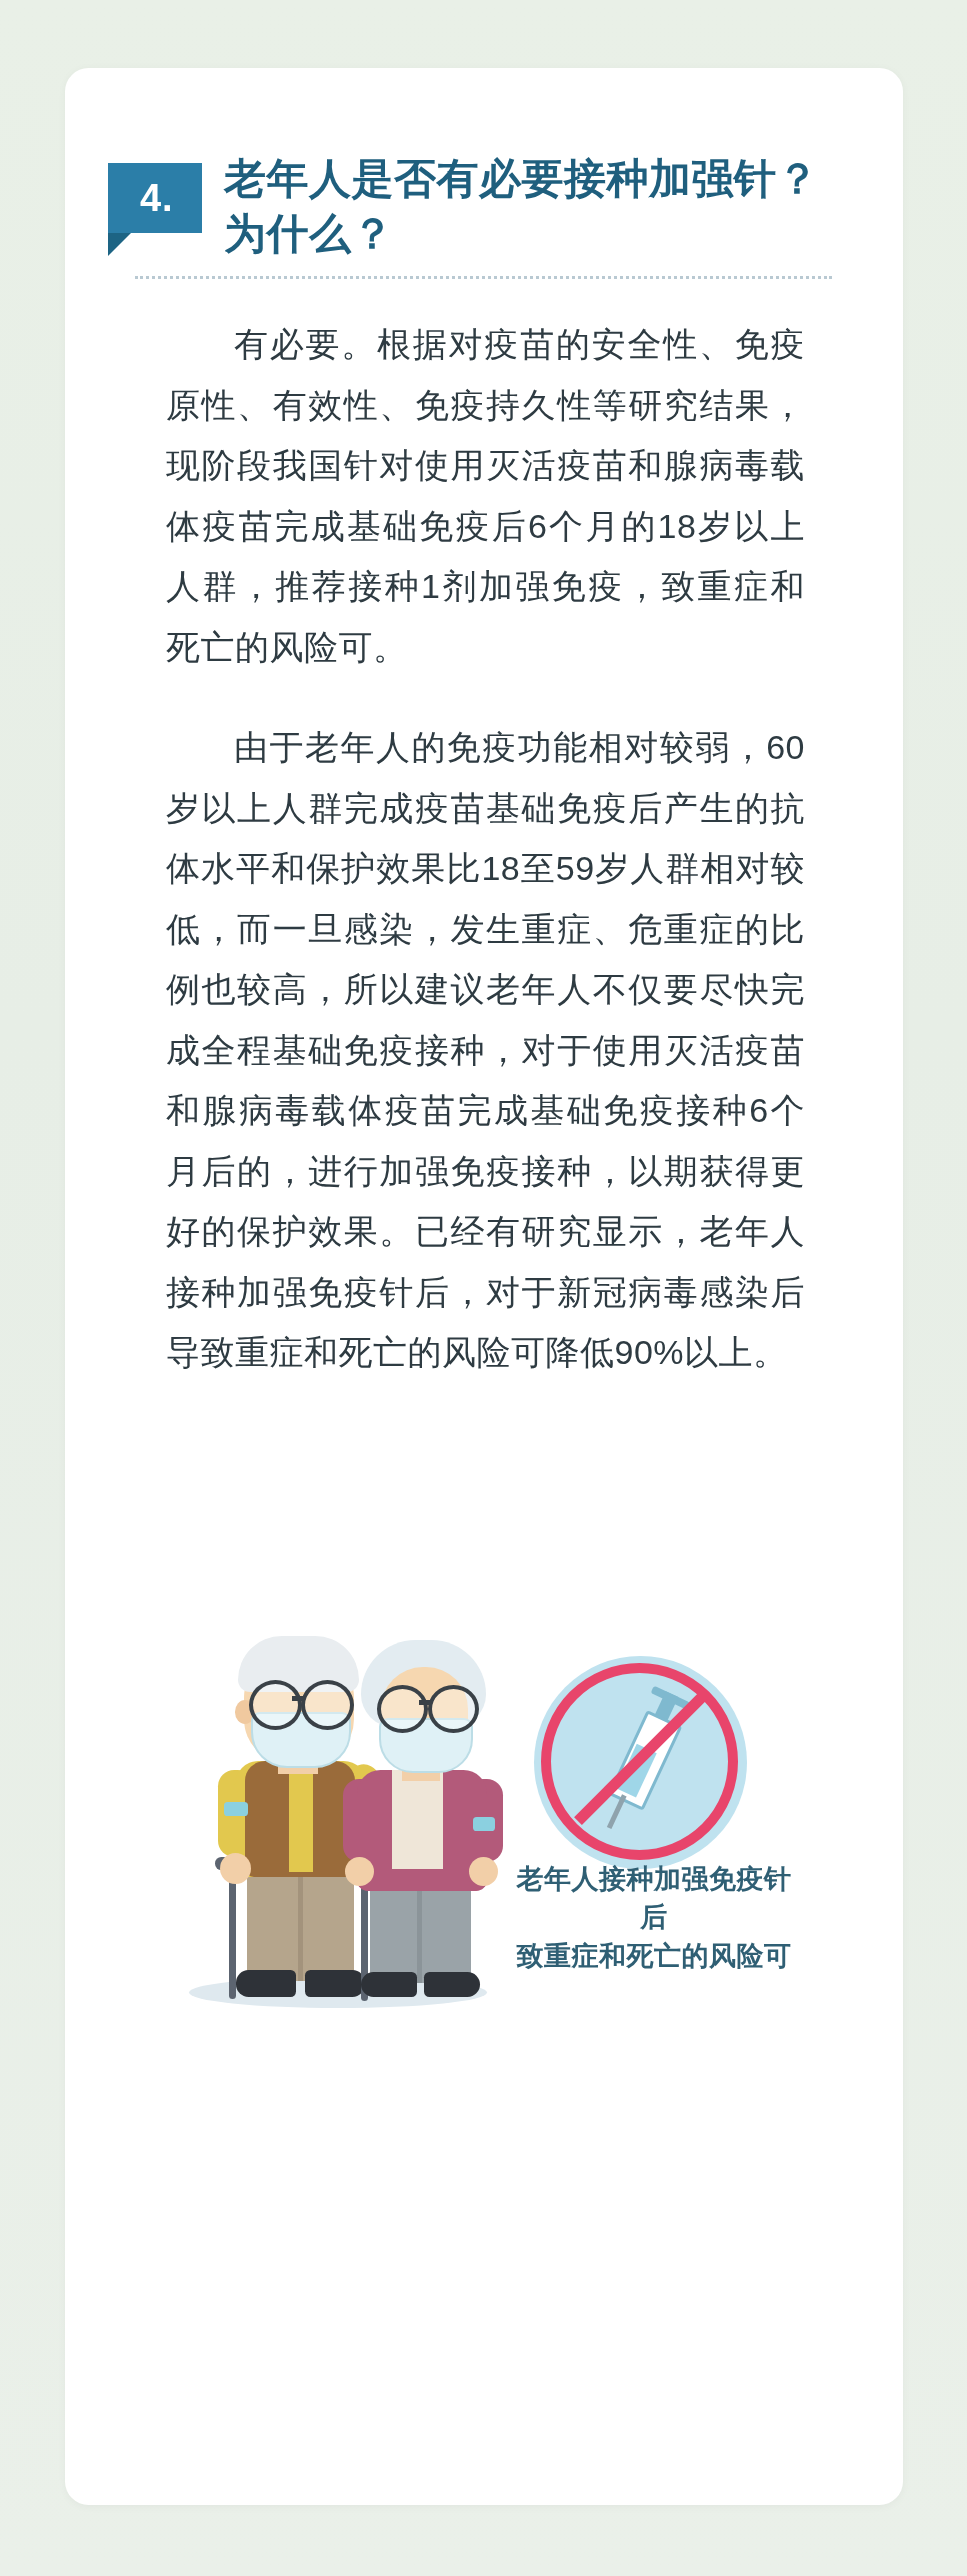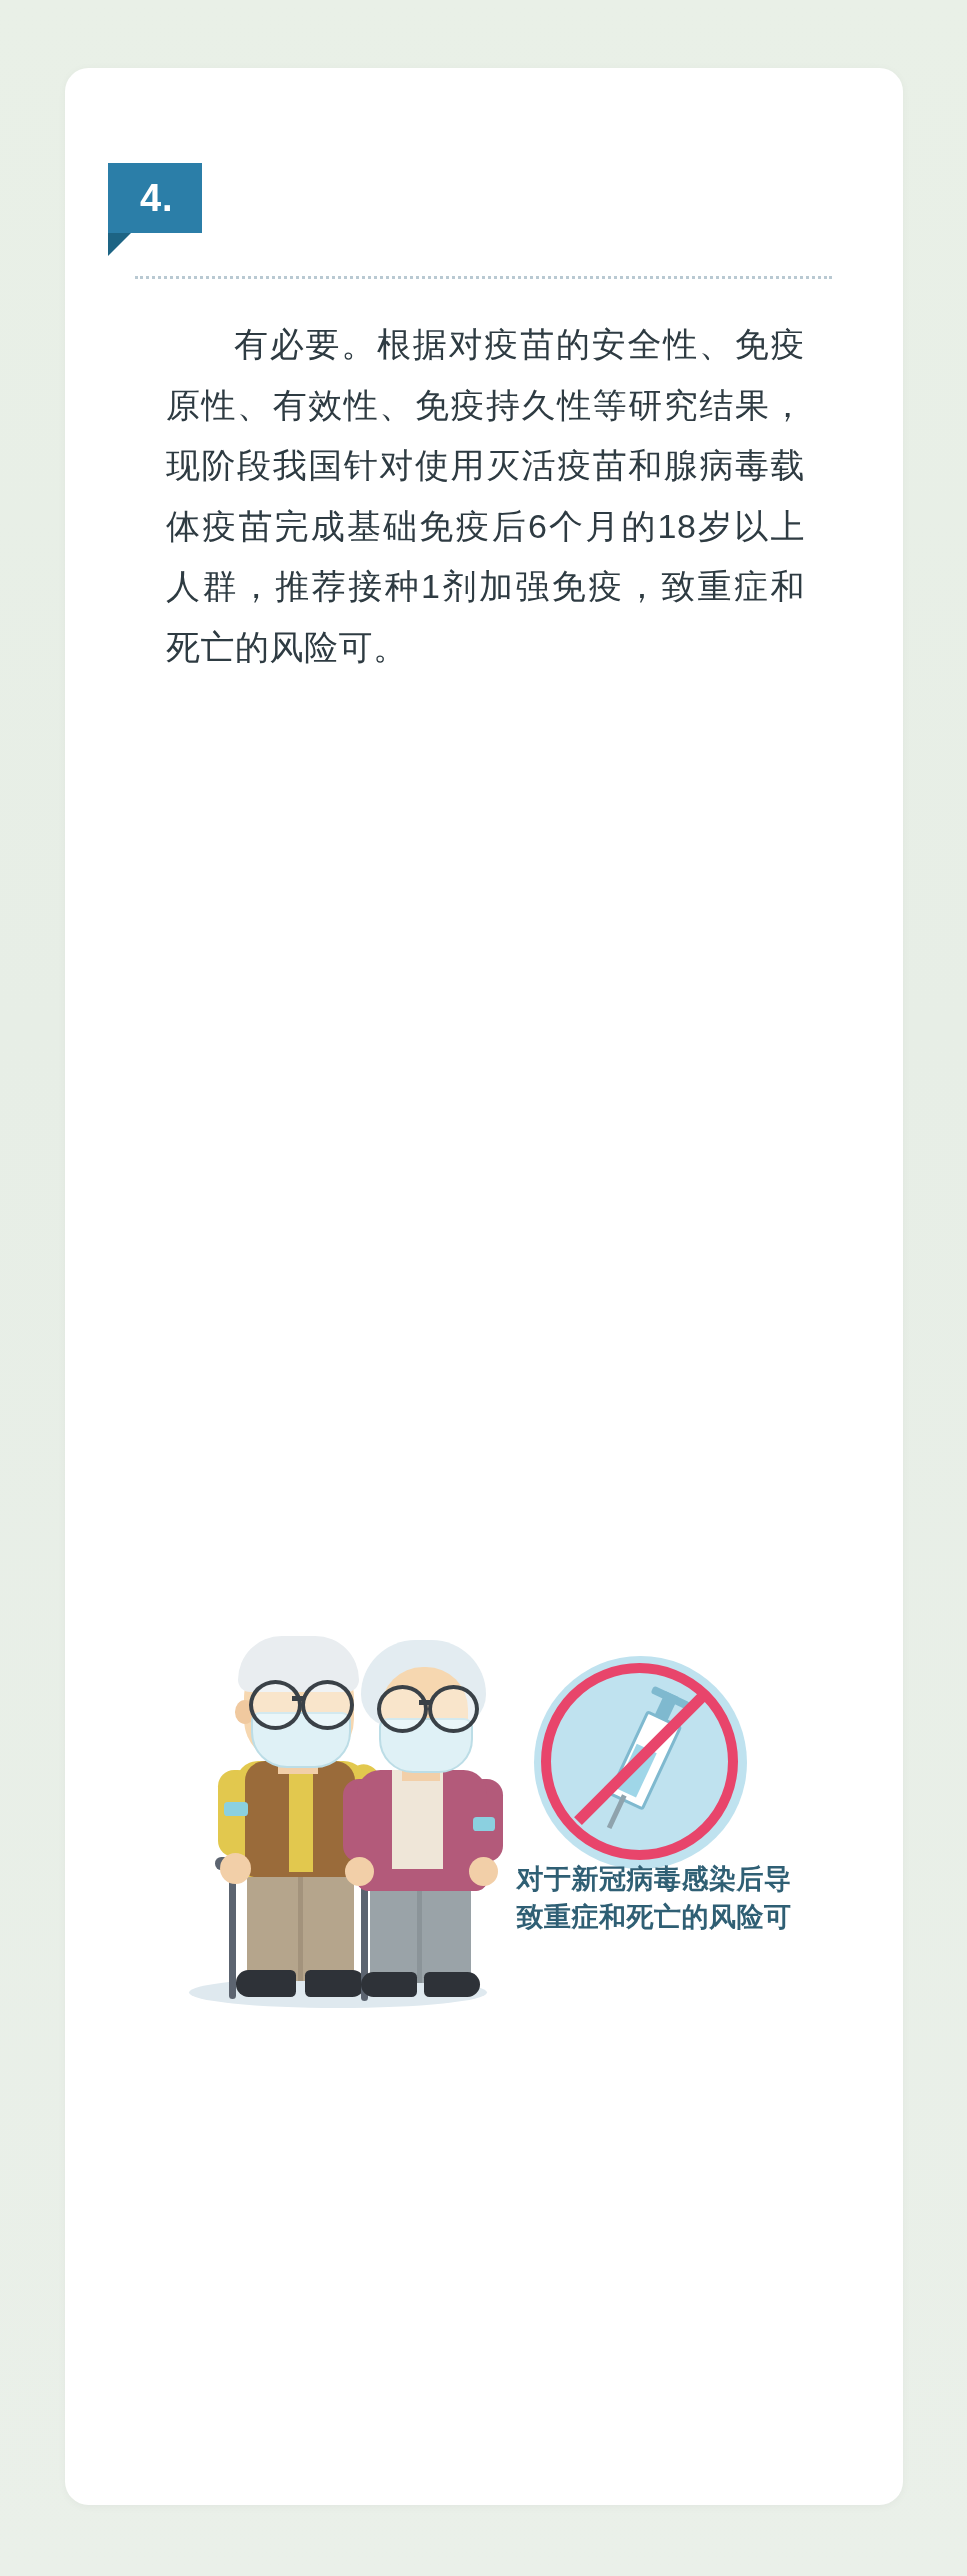--- a/index.html
+++ b/index.html
@@ -267,25 +267,27 @@
 <body>
 
 <div class="page">
   <div class="card">
 
     <div class="header">
       <div class="num-badge">
         <span class="num">4.</span>
       </div>
       <div class="badge-tail"></div>
+      <div class="title">老年人是否有必要接种加强针？为什么？</div>
       <div class="dotted-rule"></div>
     </div>
 
     <div class="content">
       <p class="para">有必要。根据对疫苗的安全性、免疫原性、有效性、免疫持久性等研究结果，现阶段我国针对使用灭活疫苗和腺病毒载体疫苗完成基础免疫后6个月的18岁以上人群，推荐接种1剂加强免疫，致重症和死亡的风险可。</p>
+      <p class="para">由于老年人的免疫功能相对较弱，60岁以上人群完成疫苗基础免疫后产生的抗体水平和保护效果比18至59岁人群相对较低，而一旦感染，发生重症、危重症的比例也较高，所以建议老年人不仅要尽快完成全程基础免疫接种，对于使用灭活疫苗和腺病毒载体疫苗完成基础免疫接种6个月后的，进行加强免疫接种，以期获得更好的保护效果。已经有研究显示，老年人接种加强免疫针后，对于新冠病毒感染后导致重症和死亡的风险可降低90%以上。</p>
     </div>
 
     <div class="illus">
       <div class="ground"></div>
 
       <div class="person">
         <div class="cane-a"></div>
         <div class="cane-a-top"></div>
         <div class="m-legs"></div>
         <div class="m-leg-split"></div>
@@ -339,20 +341,20 @@
           <div class="syr-plunger"></div>
           <div class="syr-barrel"></div>
           <div class="syr-liquid"></div>
           <div class="syr-needle"></div>
         </div>
         <div class="sign-ring"></div>
         <div class="sign-bar"></div>
       </div>
 
       <div class="cap-text">
-        <div>对于新冠病毒感染后导</div>
+        <div>老年人接种加强免疫针后</div>
         <div>致重症和死亡的风险可</div>
       </div>
     </div>
 
   </div>
 </div>
 
 
 </body></html>

